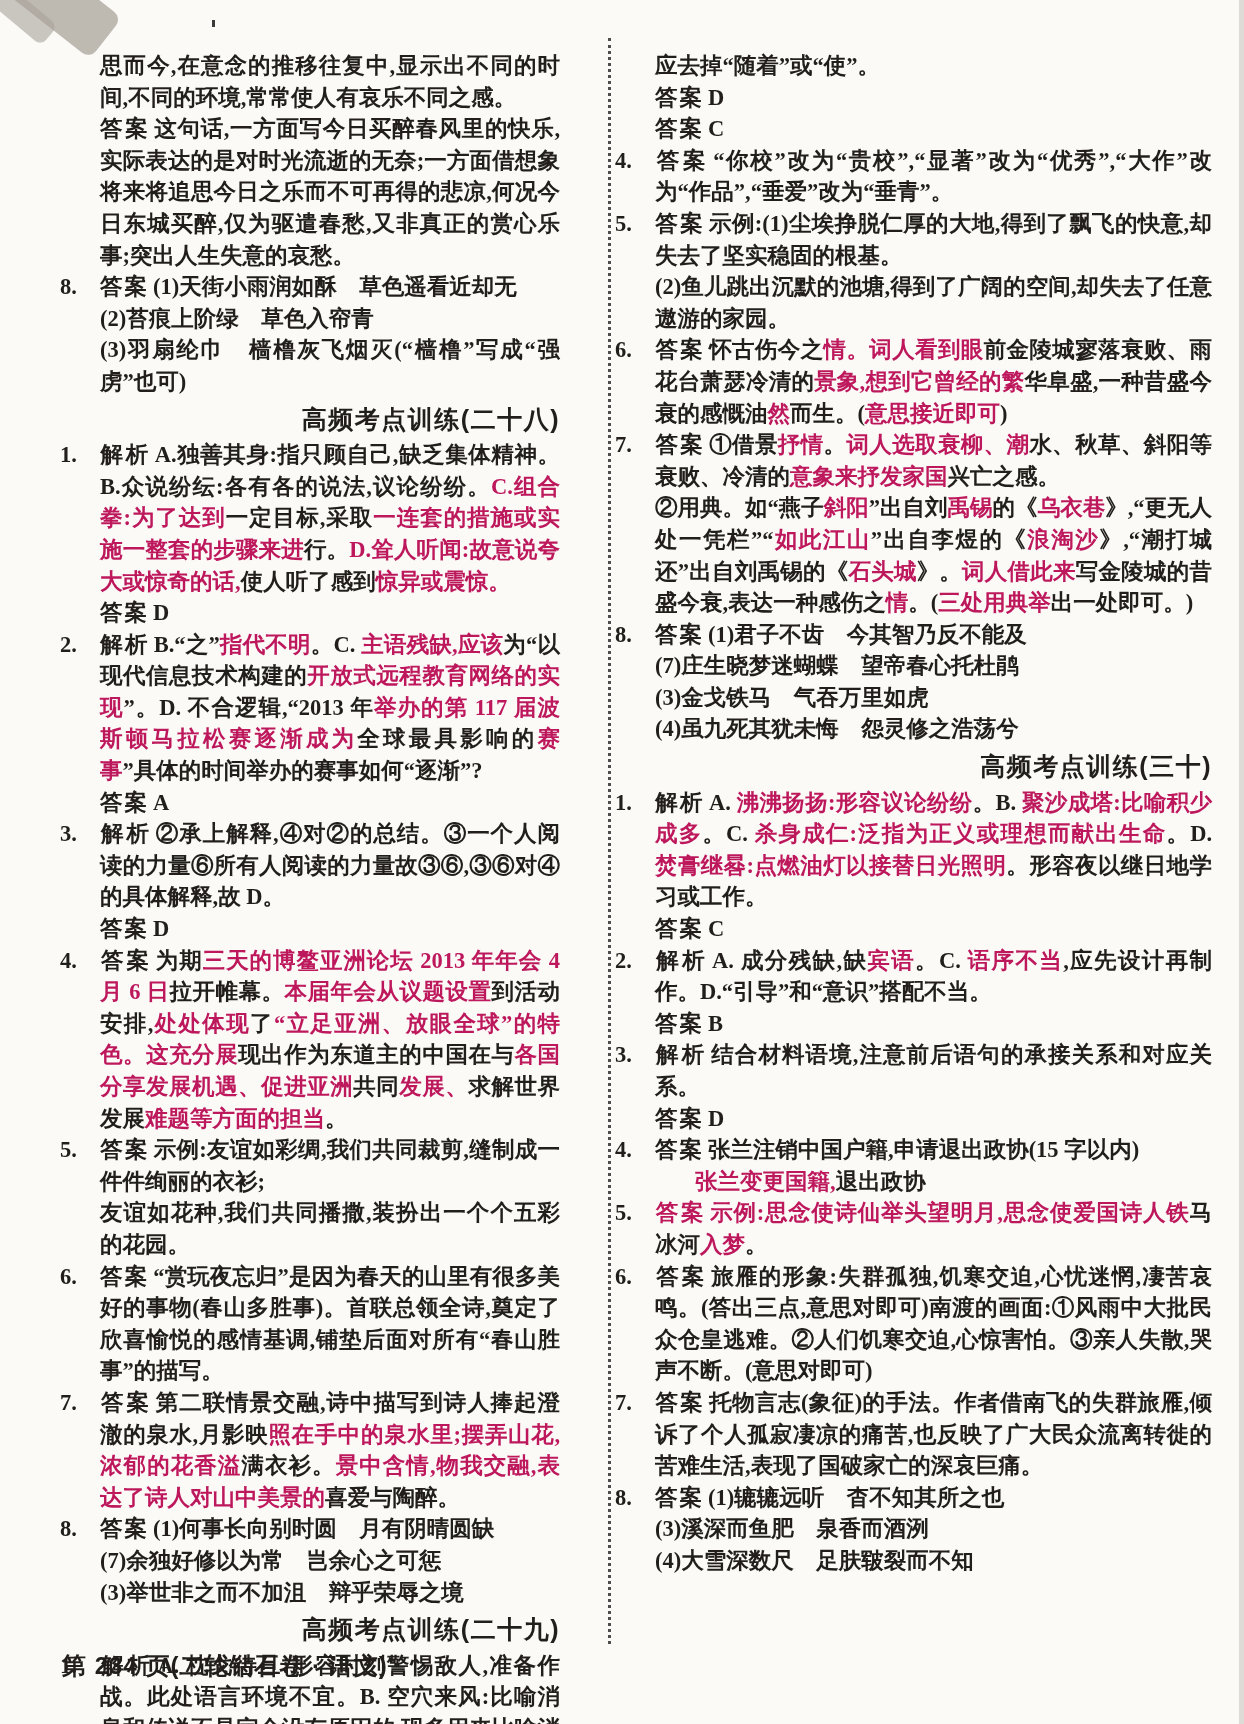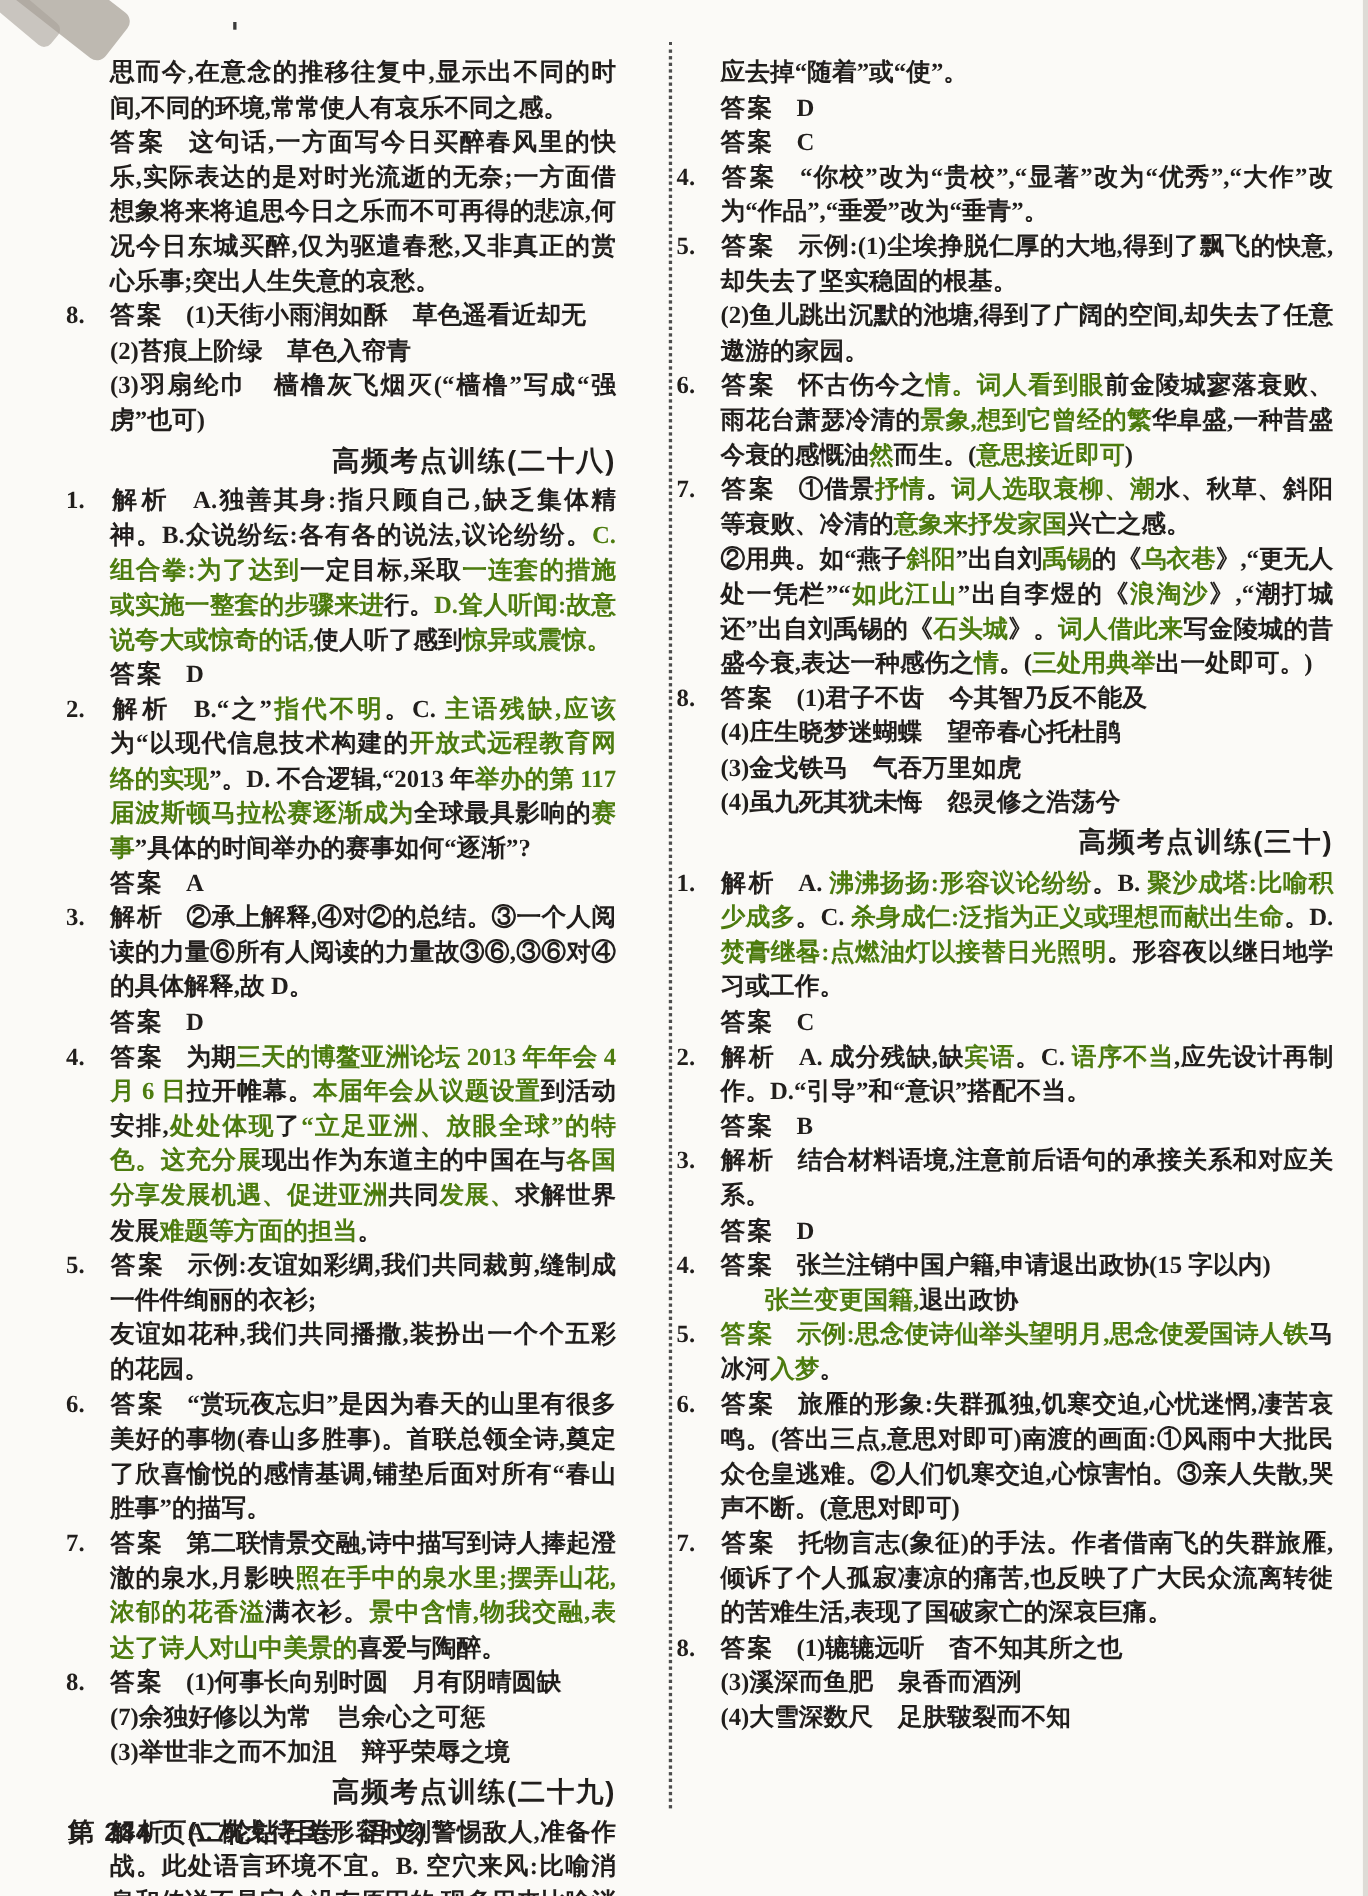--- a/index.html
+++ b/index.html
@@ -12,22 +12,22 @@
         transform:rotate(40deg);border-radius:8px;opacity:.6;}
   .speck{position:absolute;left:212px;top:20px;width:3px;height:7px;background:#3a3a3a;}
   .divider{position:absolute;left:608px;top:38px;height:1606px;width:0;border-left:3px dotted #4d4d4d;}
   .col{position:absolute;top:50px;text-align:justify;font-weight:700;font-size:22.5px;line-height:31.6px;}
   .col-left{left:60px;width:500px;}
   .col-right{left:615px;width:597px;}
   .para{padding-left:40px;margin:0;}
   .para.numbered{text-indent:-40px;}
   .para.ind2{padding-left:80px;}
   .num{display:inline-block;width:40px;text-indent:0;font-family:"Liberation Serif","DejaVu Serif",serif;}
-  .lbl{font-family:Liberation Sans, sans-serif;letter-spacing:2px;margin-right:20px;}
-  .r{color:#4d7c0f;}
+  .lbl{font-family:Liberation Sans, sans-serif;letter-spacing:2px;margin-right:4px;}
+  .r{color:#be185d;}
   .hd{font-family:"Liberation Sans","DejaVu Sans",sans-serif;font-weight:700;font-size:25px;
       text-align:right;margin:6px 0 4px;letter-spacing:1.5px;}
   .footer{position:absolute;left:62px;top:1650px;font-family:"Liberation Sans","DejaVu Sans",sans-serif;
       font-weight:700;font-size:24px;letter-spacing:1px;}
 </style>
 </head>
 <body>
 
 <div class="page">
   <div class="corner-smudge"></div>
@@ -62,21 +62,21 @@
       <div class="para"><span>应去掉“随着”或“使”。</span></div>
       <div class="para"><span class="lbl">答案</span><span>D</span></div>
       <div class="para"><span class="lbl">答案</span><span>C</span></div>
       <div class="para numbered"><span class="num">4.</span><span class="lbl">答案</span><span>“你校”改为“贵校”,“显著”改为“优秀”,“大作”改为“作品”,“垂爱”改为“垂青”。</span></div>
       <div class="para numbered"><span class="num">5.</span><span class="lbl">答案</span><span>示例:(1)尘埃挣脱仁厚的大地,得到了飘飞的快意,却失去了坚实稳固的根基。</span></div>
       <div class="para"><span>(2)鱼儿跳出沉默的池塘,得到了广阔的空间,却失去了任意遨游的家园。</span></div>
       <div class="para numbered"><span class="num">6.</span><span class="lbl">答案</span><span>怀古伤今之</span><span class="r">情。词人看到眼</span><span>前金陵城寥落衰败、雨花台萧瑟冷清的</span><span class="r">景象,想到它曾经的繁</span><span>华阜盛,一种昔盛今衰的感慨油</span><span class="r">然</span><span>而生。(</span><span class="r">意思接近即可</span><span>)</span></div>
       <div class="para numbered"><span class="num">7.</span><span class="lbl">答案</span><span>①借景</span><span class="r">抒情</span><span>。</span><span class="r">词人选取衰柳、潮</span><span>水、秋草、斜阳等衰败、冷清的</span><span class="r">意象来抒发家国</span><span>兴亡之感。</span></div>
       <div class="para"><span>②用典。如“燕子</span><span class="r">斜阳</span><span>”出自刘</span><span class="r">禹锡</span><span>的《</span><span class="r">乌衣巷</span><span>》,“更无人处一凭栏”“</span><span class="r">如此江山</span><span>”出自李煜的《</span><span class="r">浪淘沙</span><span>》,“潮打城还”出自刘禹锡的《</span><span class="r">石头城</span><span>》。</span><span class="r">词人借此来</span><span>写金陵城的昔盛今衰,表达一种感伤之</span><span class="r">情</span><span>。(</span><span class="r">三处用典举</span><span>出一处即可。)</span></div>
       <div class="para numbered"><span class="num">8.</span><span class="lbl">答案</span><span>(1)君子不齿　今其智乃反不能及</span></div>
-      <div class="para"><span>(4)庄生晓梦迷蝴蝶　望帝春心托杜鹃</span></div>
+      <div class="para"><span>(7)庄生晓梦迷蝴蝶　望帝春心托杜鹃</span></div>
       <div class="para"><span>(3)金戈铁马　气吞万里如虎</span></div>
       <div class="para"><span>(4)虽九死其犹未悔　怨灵修之浩荡兮</span></div>
       <div class="hd">高频考点训练(三十)</div>
       <div class="para numbered"><span class="num">1.</span><span class="lbl">解析</span><span>A. </span><span class="r">沸沸扬扬:形容议论纷纷</span><span>。B. </span><span class="r">聚沙成塔:比喻积少成多</span><span>。C. </span><span class="r">杀身成仁:泛指为正义或理想而献出生命</span><span>。D. </span><span class="r">焚膏继晷:点燃油灯以接替日光照明</span><span>。形容夜以继日地学习或工作。</span></div>
       <div class="para"><span class="lbl">答案</span><span>C</span></div>
       <div class="para numbered"><span class="num">2.</span><span class="lbl">解析</span><span>A. 成分残缺,缺</span><span class="r">宾语</span><span>。C. </span><span class="r">语序不当</span><span>,应先设计再制作。D.“引导”和“意识”搭配不当。</span></div>
       <div class="para"><span class="lbl">答案</span><span>B</span></div>
       <div class="para numbered"><span class="num">3.</span><span class="lbl">解析</span><span>结合材料语境,注意前后语句的承接关系和对应关系。</span></div>
       <div class="para"><span class="lbl">答案</span><span>D</span></div>
       <div class="para numbered"><span class="num">4.</span><span class="lbl">答案</span><span>张兰注销中国户籍,申请退出政协(15 字以内)</span></div>

